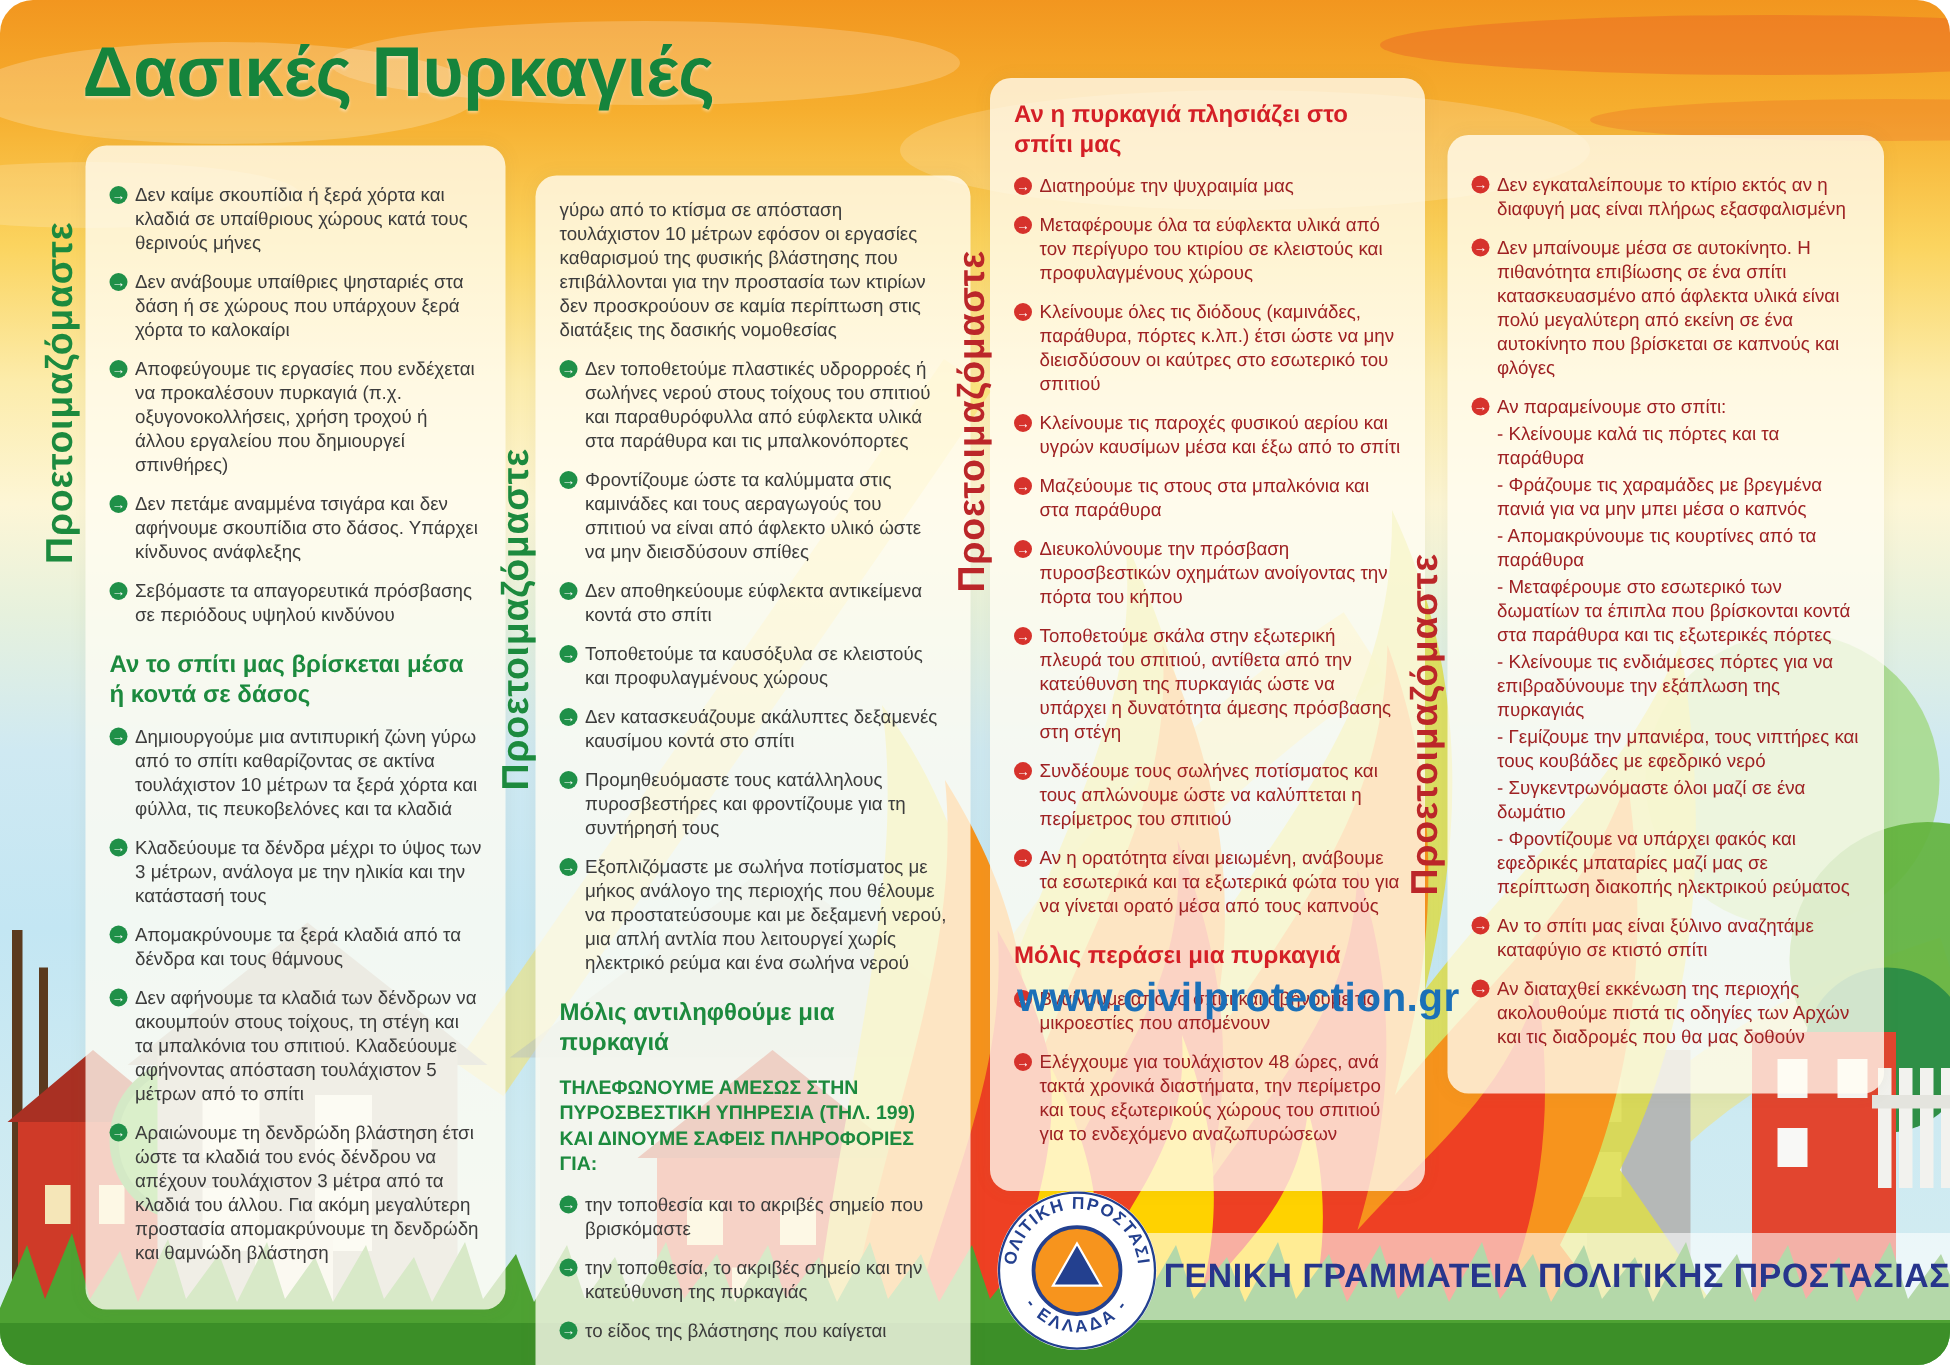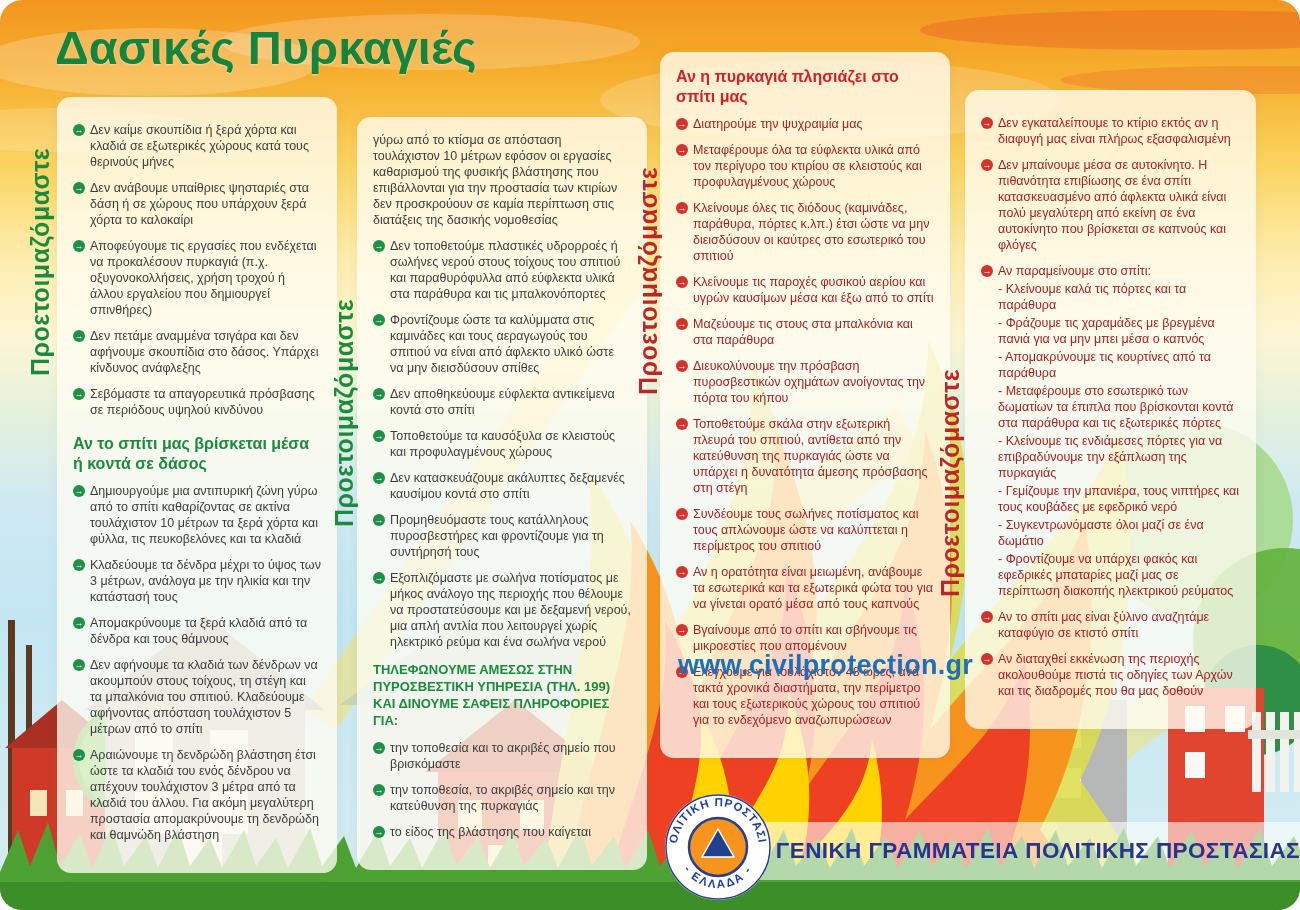--- a/index.html
+++ b/index.html
@@ -158,21 +158,21 @@
     <path d="M0 872 L18 830 L30 866 L48 822 L60 866 L80 834 L92 868 L112 826 L124 866 L146 836 L158 868 L178 828 L190 866 L210 838 L222 868 L244 830 L256 866 L276 838 L288 868 L310 828 L322 866 L344 836 L356 868 L378 830 L390 866 L410 838 L422 868 L444 828 L456 866 L478 836 L490 868 L512 830 L524 866 L546 838 L558 868 L580 828 L592 866 L614 836 L626 868 L648 830 L660 866 L682 838 L694 868 L716 828 L728 866 L750 836 L762 868 L784 830 L796 866 L818 838 L830 868 L852 828 L864 866 L886 836 L898 868 L920 830 L932 866 L954 838 L966 868 L988 828 L1000 866 L1022 836 L1034 868 L1056 830 L1068 866 L1090 838 L1102 868 L1124 828 L1136 866 L1158 836 L1170 868 L1192 830 L1204 866 L1226 838 L1238 868 L1260 828 L1272 866 L1294 836 L1300 850 L1300 910 L0 910 Z" fill="#4ea233"></path>
     <rect x="0" y="882" width="1300" height="28" fill="#3c8f28"></rect>
   </svg>
 
   <h1 class="page-title">Δασικές Πυρκαγιές</h1>
 
   <div class="column col0 theme-green">
     <div class="panel">
         <div class="bullet">
           <span class="bullet-icon">→</span>
-          <span class="bullet-text">Δεν καίμε σκουπίδια ή ξερά χόρτα και κλαδιά σε εξωτερικές χώρους κατά τους θερινούς μήνες</span>
+          <span class="bullet-text">Δεν καίμε σκουπίδια ή ξερά χόρτα και κλαδιά σε υπαίθριους χώρους κατά τους θερινούς μήνες</span>
         </div>
         <div class="bullet">
           <span class="bullet-icon">→</span>
           <span class="bullet-text">Δεν ανάβουμε υπαίθριες ψησταριές στα δάση ή σε χώρους που υπάρχουν ξερά χόρτα το καλοκαίρι</span>
         </div>
         <div class="bullet">
           <span class="bullet-icon">→</span>
           <span class="bullet-text">Αποφεύγουμε τις εργασίες που ενδέχεται να προκαλέσουν πυρκαγιά (π.χ. οξυγονοκολλήσεις, χρήση τροχού ή άλλου εργαλείου που δημιουργεί σπινθήρες)</span>
         </div>
         <div class="bullet">
@@ -232,20 +232,21 @@
           <span class="bullet-text">Δεν κατασκευάζουμε ακάλυπτες δεξαμενές καυσίμου κοντά στο σπίτι</span>
         </div>
         <div class="bullet">
           <span class="bullet-icon">→</span>
           <span class="bullet-text">Προμηθευόμαστε τους κατάλληλους πυροσβεστήρες και φροντίζουμε για τη συντήρησή τους</span>
         </div>
         <div class="bullet">
           <span class="bullet-icon">→</span>
           <span class="bullet-text">Εξοπλιζόμαστε με σωλήνα ποτίσματος με μήκος ανάλογο της περιοχής που θέλουμε να προστατεύσουμε και με δεξαμενή νερού, μια απλή αντλία που λειτουργεί χωρίς ηλεκτρικό ρεύμα και ένα σωλήνα νερού</span>
         </div>
+        <div class="section-heading">Μόλις αντιληφθούμε μια πυρκαγιά</div>
         <div class="section-subheading">ΤΗΛΕΦΩΝΟΥΜΕ ΑΜΕΣΩΣ ΣΤΗΝ ΠΥΡΟΣΒΕΣΤΙΚΗ ΥΠΗΡΕΣΙΑ (ΤΗΛ. 199) ΚΑΙ ΔΙΝΟΥΜΕ ΣΑΦΕΙΣ ΠΛΗΡΟΦΟΡΙΕΣ ΓΙΑ:</div>
         <div class="bullet">
           <span class="bullet-icon">→</span>
           <span class="bullet-text">την τοποθεσία και το ακριβές σημείο που βρισκόμαστε</span>
         </div>
         <div class="bullet">
           <span class="bullet-icon">→</span>
           <span class="bullet-text">την τοποθεσία, το ακριβές σημείο και την κατεύθυνση της πυρκαγιάς</span>
         </div>
         <div class="bullet">
@@ -288,20 +289,21 @@
           <span class="bullet-text">Τοποθετούμε σκάλα στην εξωτερική πλευρά του σπιτιού, αντίθετα από την κατεύθυνση της πυρκαγιάς ώστε να υπάρχει η δυνατότητα άμεσης πρόσβασης στη στέγη</span>
         </div>
         <div class="bullet">
           <span class="bullet-icon">→</span>
           <span class="bullet-text">Συνδέουμε τους σωλήνες ποτίσματος και τους απλώνουμε ώστε να καλύπτεται η περίμετρος του σπιτιού</span>
         </div>
         <div class="bullet">
           <span class="bullet-icon">→</span>
           <span class="bullet-text">Αν η ορατότητα είναι μειωμένη, ανάβουμε τα εσωτερικά και τα εξωτερικά φώτα του για να γίνεται ορατό μέσα από τους καπνούς</span>
         </div>
+        <div class="section-heading">Μόλις περάσει μια πυρκαγιά</div>
         <div class="bullet">
           <span class="bullet-icon">→</span>
           <span class="bullet-text">Βγαίνουμε από το σπίτι και σβήνουμε τις μικροεστίες που απομένουν</span>
         </div>
         <div class="bullet">
           <span class="bullet-icon">→</span>
           <span class="bullet-text">Ελέγχουμε για τουλάχιστον 48 ώρες, ανά τακτά χρονικά διαστήματα, την περίμετρο και τους εξωτερικούς χώρους του σπιτιού για το ενδεχόμενο αναζωπυρώσεων</span>
         </div>
       </div>
   </div>

